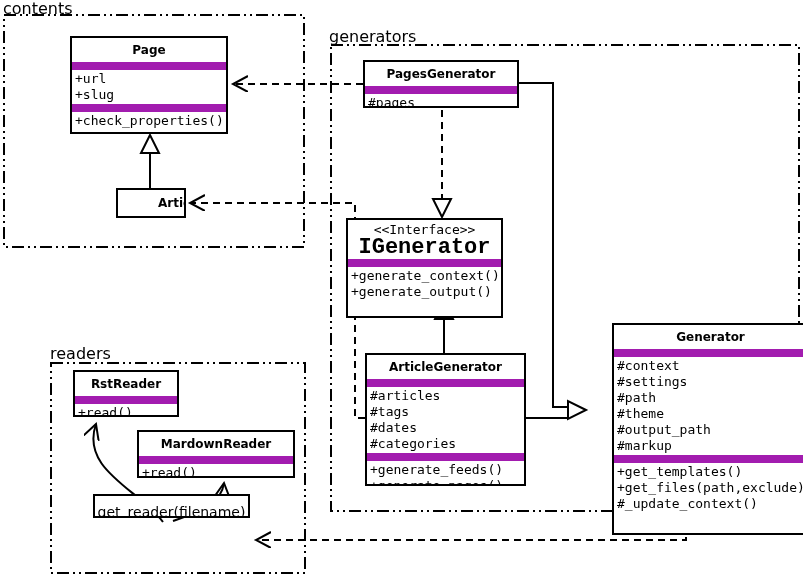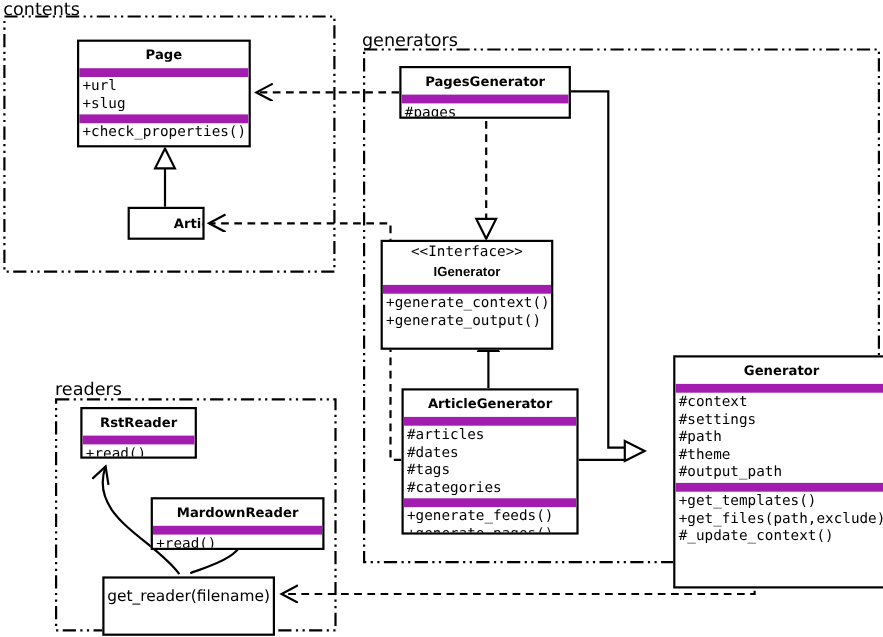--- a/index.html
+++ b/index.html
@@ -20,21 +20,21 @@
     font-family:"DejaVu Sans",sans-serif;font-weight:bold;font-size:12px;
     line-height:23px;text-align:center;white-space:nowrap;padding-top:1px;
   }
   .uml-title.tall{line-height:26px;padding-top:0;margin-left:40px;}
   .uml-head{padding:2px 0 1px 0;text-align:center;}
   .uml-stereo{
     font-family:"DejaVu Sans Mono",monospace;font-size:13px;line-height:15px;
     white-space:nowrap;
   }
   .uml-head .uml-name{
-    font-family:Liberation Sans, sans-serif;font-weight:bold;font-size:12px;
+    font-family:Liberation Mono, monospace;font-weight:bold;font-size:22px;
     line-height:21px;white-space:nowrap;
   }
   .uml-sec{border-top:8px solid #a21caf;padding:1px 3px 1px 3px;}
   .uml-row{
     font-family:"DejaVu Sans Mono",monospace;font-size:13px;line-height:16px;
     white-space:pre;
   }
   .plain-box-label{
     font:14px "DejaVu Sans",sans-serif;text-align:center;line-height:33px;
     white-space:nowrap;
@@ -122,57 +122,58 @@
     <div class="uml-sec">
       <div class="uml-row">+generate_context()</div>
       <div class="uml-row">+generate_output()</div>
     </div>
   </div>
 
   <div class="uml-class" style="left:365px;top:353px;width:161px;height:133px">
     <div class="uml-title">ArticleGenerator</div>
     <div class="uml-sec">
       <div class="uml-row">#articles</div>
+      <div class="uml-row">#tags</div>
       <div class="uml-row">#dates</div>
-      <div class="uml-row">#tags</div>
       <div class="uml-row">#categories</div>
     </div>
     <div class="uml-sec">
       <div class="uml-row">+generate_feeds()</div>
       <div class="uml-row">+generate_pages()</div>
     </div>
   </div>
 
   <div class="uml-class" style="left:612px;top:323px;width:197px;height:212px">
     <div class="uml-title">Generator</div>
     <div class="uml-sec">
       <div class="uml-row">#context</div>
       <div class="uml-row">#settings</div>
       <div class="uml-row">#path</div>
       <div class="uml-row">#theme</div>
       <div class="uml-row">#output_path</div>
+      <div class="uml-row">#markup</div>
     </div>
     <div class="uml-sec">
       <div class="uml-row">+get_templates()</div>
       <div class="uml-row">+get_files(path,exclude)</div>
       <div class="uml-row">#_update_context()</div>
     </div>
   </div>
 
   <div class="uml-class" style="left:73px;top:370px;width:106px;height:47px">
     <div class="uml-title">RstReader</div>
     <div class="uml-sec">
       <div class="uml-row">+read()</div>
     </div>
   </div>
 
-  <div class="uml-class" style="left:137px;top:452px;width:158px;height:48px">
+  <div class="uml-class" style="left:137px;top:430px;width:158px;height:48px">
     <div class="uml-title">MardownReader</div>
     <div class="uml-sec">
       <div class="uml-row">+read()</div>
     </div>
   </div>
 
-  <div class="uml-class" style="left:93px;top:524px;width:157px;height:54px">
+  <div class="uml-class" style="left:93px;top:494px;width:157px;height:24px">
     <div class="plain-box-label">get_reader(filename)</div>
   </div>
 
 </div>
 
 </body></html>

